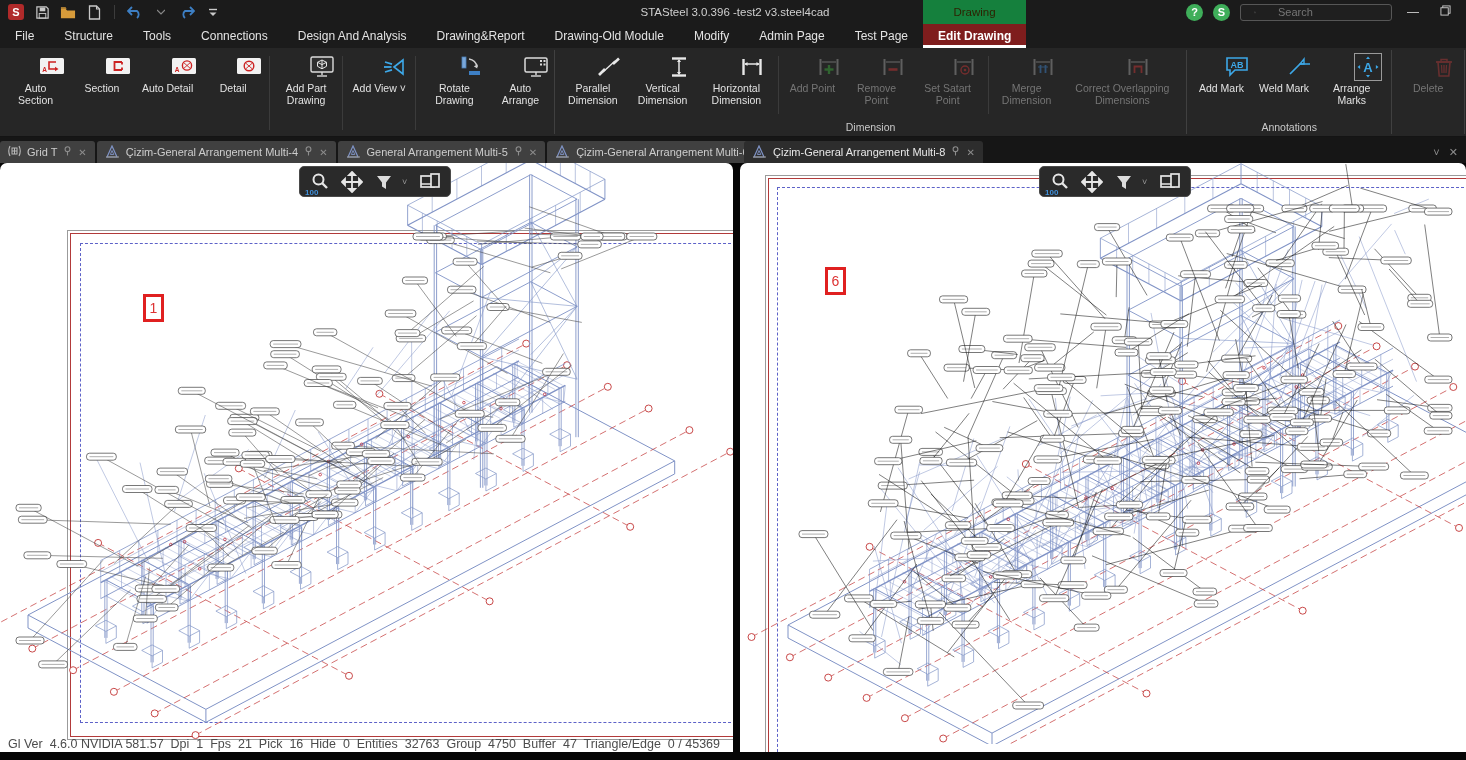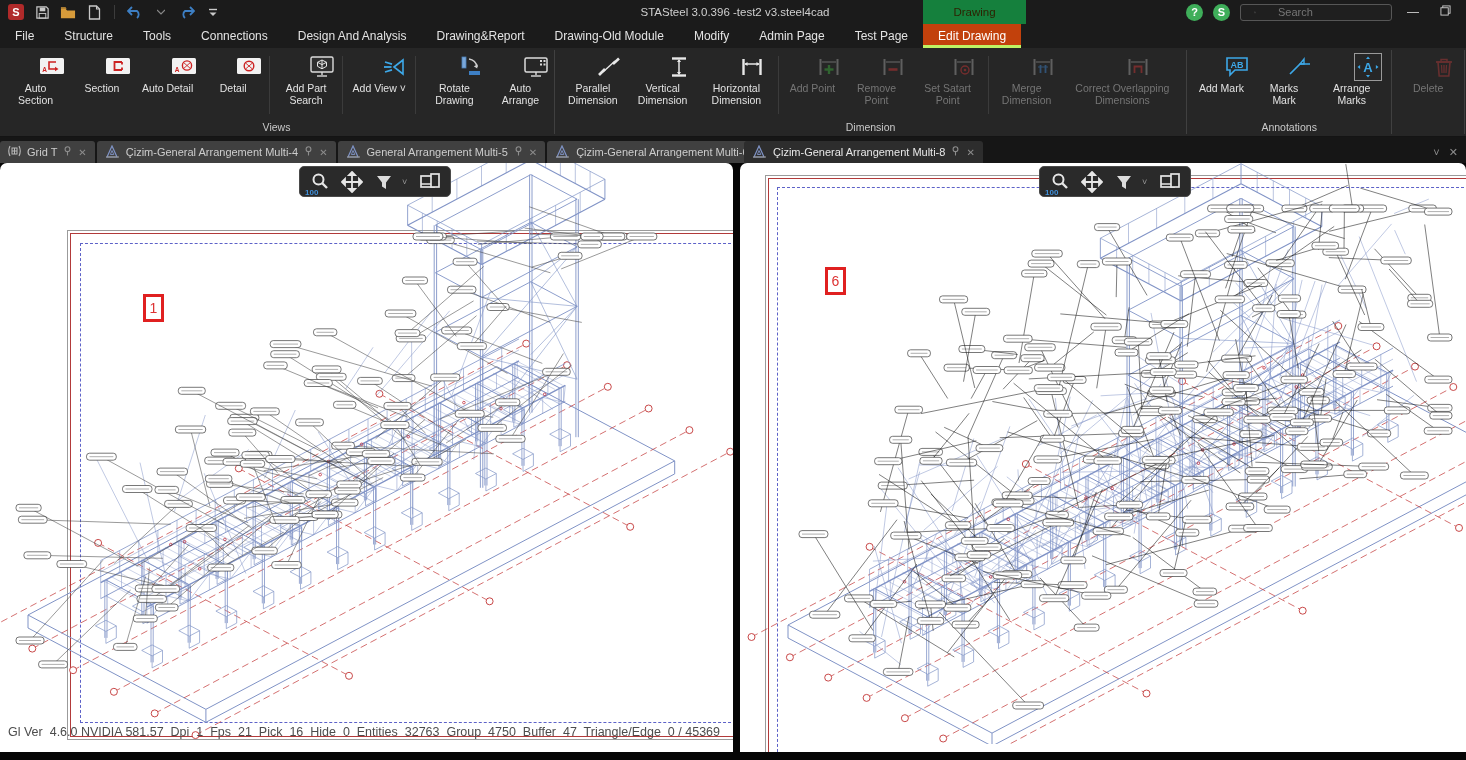--- a/index.html
+++ b/index.html
@@ -20,21 +20,21 @@
     display:flex; align-items:center; justify-content:center; }
   .searchbox { width:152px; height:17px; background:#1f1f1f; border:1px solid #565656; border-radius:3px;
     display:flex; align-items:center; gap:22px; padding:0 13px; color:#9c9c9c; font-size:11px; }
   .searchbox input { background:transparent; border:none; outline:none; color:#9c9c9c; font-size:11px; width:100px;
     font-family:"Liberation Sans",sans-serif; }
   .win-btn { color:#cfcfcf; font-size:12px; width:22px; text-align:center; }
 
   
   .menubar { height:24px; background:#1b1b1b; display:flex; align-items:stretch; flex:0 0 24px; }
   .menu-item { color:#e3e3e3; font-size:12px; display:flex; align-items:center; padding:0 15px; white-space:nowrap; }
-  .menu-item.active { background:#c2410c; color:#fff; font-weight:normal; border-bottom:3px solid #bef264; padding-top:3px; }
+  .menu-item.active { background:#7f1d1d; color:#fff; font-weight:bold; border-bottom:3px solid #ffffff; padding-top:3px; }
 
   
   .ribbon { height:89px; background:#262626; display:flex; align-items:stretch; flex:0 0 89px; border-bottom:1px solid #141414; }
   .rgroup { display:flex; flex-direction:column; padding:4px 2px 0 2px; }
   .rgroup-body { display:flex; align-items:stretch; flex:1; }
   .rsection { display:flex; align-items:flex-start; }
   .rsep { width:1px; background:#3b3b3b; margin:4px 3px 6px 3px; }
   .rgsep { width:1px; background:#404040; margin:2px 1px; }
   .rlabel { text-align:center; color:#c9c9c9; font-size:10.5px; height:16px; line-height:14px; }
   .rbtn { display:flex; flex-direction:column; align-items:center; padding:2px 4px; min-width:40px; max-width:78px; }
@@ -70,21 +70,21 @@
 
   .float-toolbar { position:absolute; top:3px; z-index:5; height:31px; background:#2a2a2a; border:1px solid #4a4a4a;
     border-radius:5px; display:flex; align-items:center; gap:4px; padding:0 6px; }
   .ft-item { position:relative; width:28px; height:26px; display:flex; align-items:center; justify-content:center; }
   .ft-zoom-num { position:absolute; left:-1px; bottom:-2px; color:#3f8fd9; font-size:8px; font-weight:bold; }
   .ft-chev { color:#9a9a9a; font-size:9px; width:10px; }
 
   .sheet-number { position:absolute; z-index:6; width:21px; height:28px; background:#fff; border:3px solid #e02020;
     color:#d33; font-size:14px; display:flex; align-items:center; justify-content:center; }
 
-  .statusline { position:absolute; left:8px; bottom:13px; z-index:6; color:#4c4c4c; font-size:12.5px; white-space:pre; }
+  .statusline { position:absolute; left:8px; bottom:1px; z-index:6; color:#4c4c4c; font-size:12.5px; white-space:pre; }
 </style>
 </head>
 <body>
 
 <div class="app">
 
   <div class="titlebar">
     <div class="qat">
       <span class="qicon">
           <svg width="16" height="16" viewBox="0 0 16 16">
@@ -224,21 +224,21 @@
           <div class="rsection">
             <div class="rbtn">
               <div class="ricon">
                 <svg width="26" height="24" viewBox="0 0 26 24">
                   <rect x="2" y="2" width="22" height="15" rx="1.5" fill="#2e2e2e" stroke="#dcdcdc" stroke-width="1.4"></rect>
                   <path d="M13 5 l4.5 2.3 v4 L13 13.8 l-4.5 -2.5 v-4 z M13 5 v8.8 M8.5 7.3 l4.5 2.3 4.5 -2.3" fill="none" stroke="#e8e8e8" stroke-width="1"></path>
                   <line x1="13" y1="17" x2="13" y2="20" stroke="#dcdcdc" stroke-width="1.4"></line>
                   <line x1="8" y1="21" x2="18" y2="21" stroke="#dcdcdc" stroke-width="1.4"></line>
                 </svg>
               </div>
-              <div class="rtext">Add Part Search</div>
+              <div class="rtext">Add Part Drawing</div>
             </div>
           </div>
           <div class="rsep"></div>
           <div class="rsection">
             <div class="rbtn">
               <div class="ricon">
                 <svg width="26" height="22" viewBox="0 0 26 22">
                   <path d="M12 11 L21 4 V18 Z" fill="none" stroke="#3da8e8" stroke-width="1.6"></path>
                   <line x1="3" y1="6" x2="10" y2="8.2" stroke="#3da8e8" stroke-width="1.8"></line>
                   <line x1="2" y1="11" x2="9.5" y2="11" stroke="#3da8e8" stroke-width="1.8"></line>
@@ -270,21 +270,20 @@
                   <rect x="17" y="8.5" width="2" height="2" fill="#dcdcdc"></rect>
                   <rect x="20.5" y="8.5" width="2" height="2" fill="#dcdcdc"></rect>
                   <line x1="13" y1="17" x2="13" y2="20" stroke="#dcdcdc" stroke-width="1.4"></line>
                   <line x1="8" y1="21" x2="18" y2="21" stroke="#dcdcdc" stroke-width="1.4"></line>
                 </svg>
               </div>
               <div class="rtext">Auto Arrange</div>
             </div>
           </div>
         </div>
-        <div class="rlabel">Views</div>
       </div>
       <div class="rgsep"></div>
       <div class="rgroup">
         <div class="rgroup-body">
           <div class="rsection">
             <div class="rbtn">
               <div class="ricon">
                 <svg width="26" height="24" viewBox="0 0 26 24">
                   <line x1="3" y1="20" x2="9" y2="14" stroke="#e8e8e8" stroke-width="2.6"></line>
                   <line x1="17" y1="6" x2="23" y2="0.5" stroke="#e8e8e8" stroke-width="2.6" transform="translate(0,3)"></line>
@@ -397,21 +396,21 @@
               </div>
               <div class="rtext">Add Mark</div>
             </div>
             <div class="rbtn">
               <div class="ricon">
                 <svg width="26" height="24" viewBox="0 0 26 24">
                   <path d="M3 19 L13 9 H23" fill="none" stroke="#3da8e8" stroke-width="1.7"></path>
                   <path d="M13 9 l4 -5 v5 z" fill="none" stroke="#3da8e8" stroke-width="1.4"></path>
                 </svg>
               </div>
-              <div class="rtext">Marks Mark</div>
+              <div class="rtext">Weld Mark</div>
             </div>
             <div class="rbtn">
               <div class="ricon sel">
                 <svg width="26" height="24" viewBox="0 0 26 24">
                   <text x="13" y="16.5" font-size="13" font-weight="bold" fill="#3da8e8" text-anchor="middle" font-family="Liberation Sans,sans-serif">A</text>
                   <path d="M13 1.5 l2 2.6 h-4 z" fill="#3da8e8"></path>
                   <path d="M13 22.5 l2 -2.6 h-4 z" fill="#3da8e8"></path>
                   <path d="M2.5 12 l2.6 -2 v4 z" fill="#3da8e8"></path>
                   <path d="M23.5 12 l-2.6 -2 v4 z" fill="#3da8e8"></path>
                 </svg>

